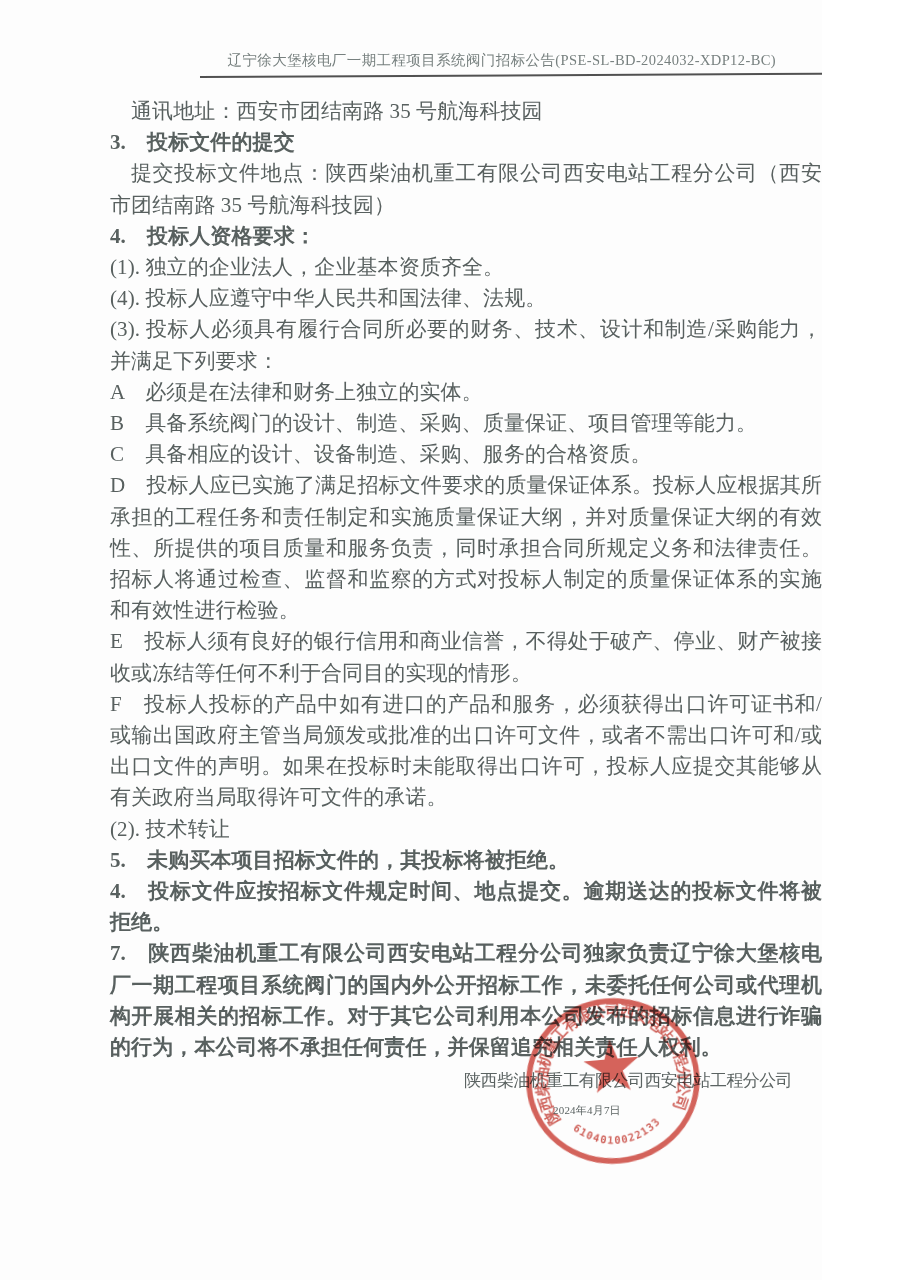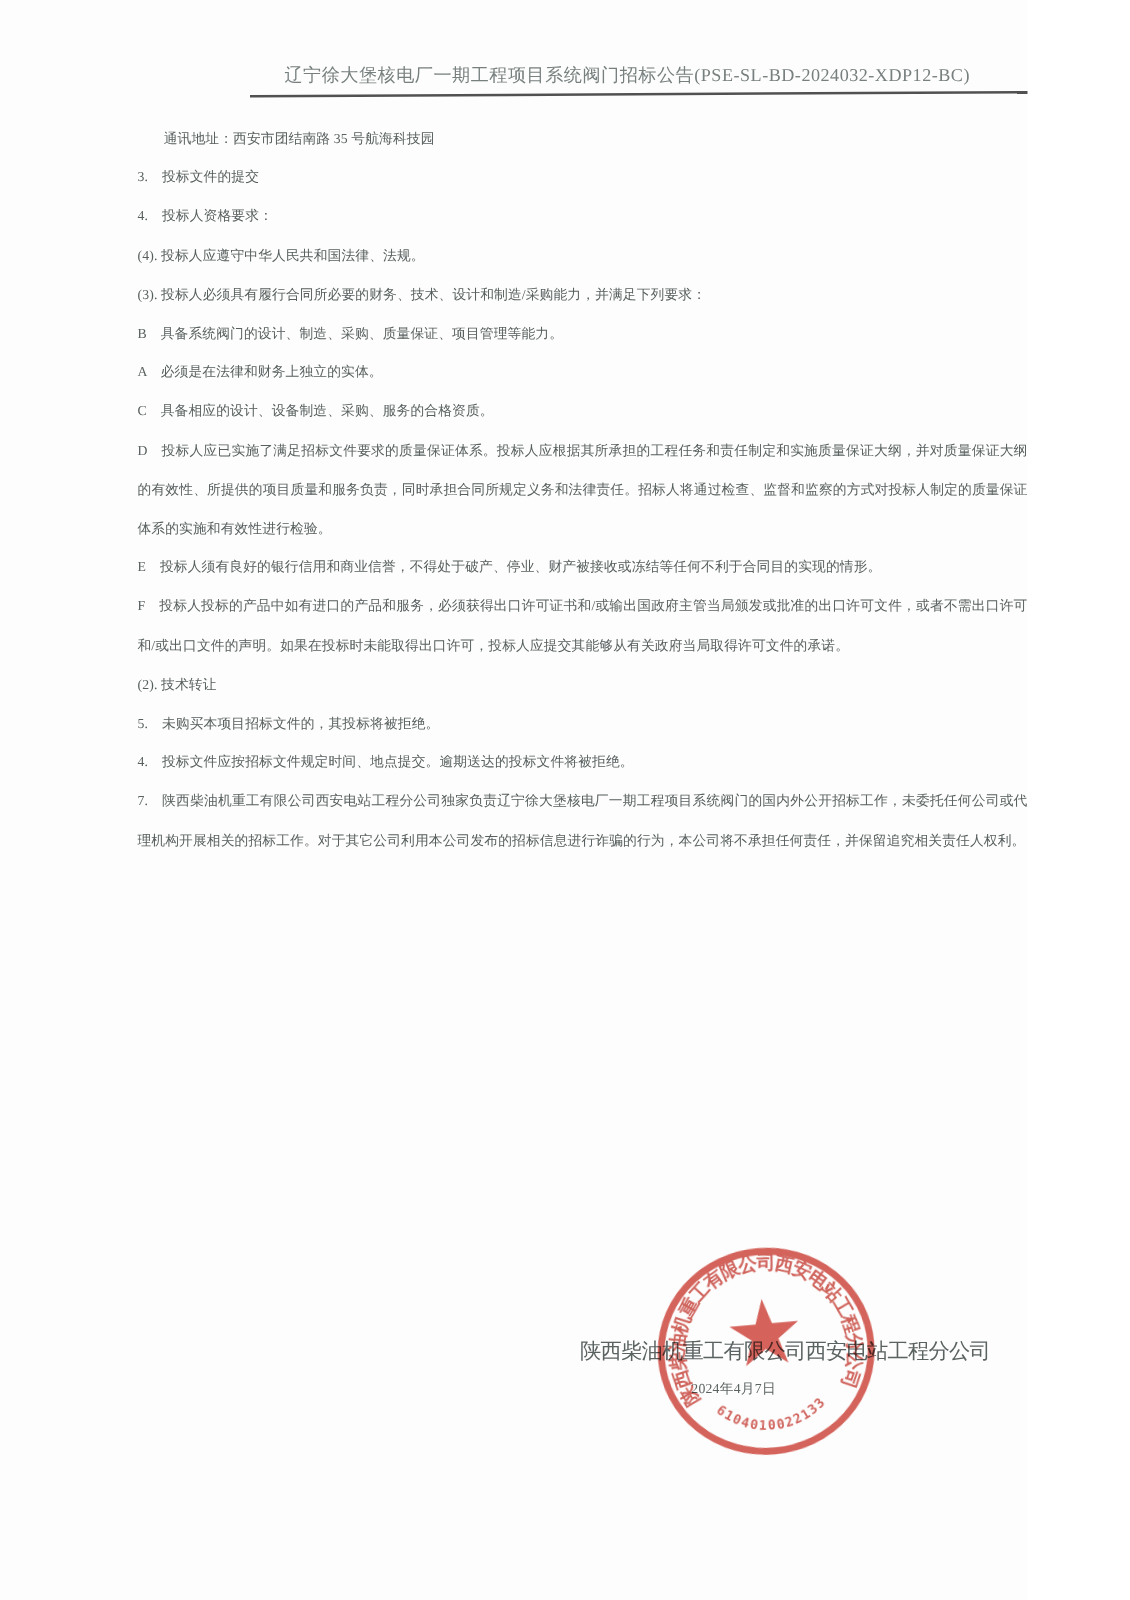--- a/index.html
+++ b/index.html
@@ -20,28 +20,28 @@
   }
   .header-rule{
     position:absolute;top:76px;left:200px;width:702px;height:2.2px;
     background:#515151;
     transform:rotate(-0.3deg);
     transform-origin:left center;
   }
   
   .doc-body{
     position:absolute;top:96px;left:110px;width:712px;
-    font-size:11px;line-height:31.2px;
+    font-size:21px;line-height:31.2px;
     letter-spacing:.1px;
     color:#58605f;
     text-align:justify;
   }
   .doc-body p{margin:0;padding:0;}
   .p-indent2{text-indent:21px;}
-  .p-num{margin-top:4px;}
+  .p-num{margin-top:4px;font-weight:bold;}
   .p-paren{}
   .p-letter{}
   .p-plain{}
   
   .sig-company{
     position:absolute;left:464px;top:1069px;
     font-size:17px;letter-spacing:-0.6px;
     color:#5b6362;white-space:nowrap;
   }
   .sig-date{
@@ -66,25 +66,27 @@
 <body>
 
 <div class="page">
 
   <div class="header-title">辽宁徐大堡核电厂一期工程项目系统阀门招标公告(PSE-SL-BD-2024032-XDP12-BC)</div>
   <div class="header-rule"></div>
 
   <div class="doc-body">
     <p class="p-indent2">通讯地址：西安市团结南路 35 号航海科技园</p>
     <p class="p-num">3.　投标文件的提交</p>
+    <p class="p-indent2">提交投标文件地点：陕西柴油机重工有限公司西安电站工程分公司（西安市团结南路 35 号航海科技园）</p>
     <p class="p-num">4.　投标人资格要求：</p>
+    <p class="p-paren">(1). 独立的企业法人，企业基本资质齐全。</p>
     <p class="p-paren">(4). 投标人应遵守中华人民共和国法律、法规。</p>
     <p class="p-paren">(3). 投标人必须具有履行合同所必要的财务、技术、设计和制造/采购能力，并满足下列要求：</p>
+    <p class="p-letter">A　必须是在法律和财务上独立的实体。</p>
     <p class="p-letter">B　具备系统阀门的设计、制造、采购、质量保证、项目管理等能力。</p>
-    <p class="p-letter">A　必须是在法律和财务上独立的实体。</p>
     <p class="p-letter">C　具备相应的设计、设备制造、采购、服务的合格资质。</p>
     <p class="p-letter">D　投标人应已实施了满足招标文件要求的质量保证体系。投标人应根据其所承担的工程任务和责任制定和实施质量保证大纲，并对质量保证大纲的有效性、所提供的项目质量和服务负责，同时承担合同所规定义务和法律责任。招标人将通过检查、监督和监察的方式对投标人制定的质量保证体系的实施和有效性进行检验。</p>
     <p class="p-letter">E　投标人须有良好的银行信用和商业信誉，不得处于破产、停业、财产被接收或冻结等任何不利于合同目的实现的情形。</p>
     <p class="p-letter">F　投标人投标的产品中如有进口的产品和服务，必须获得出口许可证书和/或输出国政府主管当局颁发或批准的出口许可文件，或者不需出口许可和/或出口文件的声明。如果在投标时未能取得出口许可，投标人应提交其能够从有关政府当局取得许可文件的承诺。</p>
     <p class="p-paren">(2). 技术转让</p>
     <p class="p-num">5.　未购买本项目招标文件的，其投标将被拒绝。</p>
     <p class="p-num">4.　投标文件应按招标文件规定时间、地点提交。逾期送达的投标文件将被拒绝。</p>
     <p class="p-num">7.　陕西柴油机重工有限公司西安电站工程分公司独家负责辽宁徐大堡核电厂一期工程项目系统阀门的国内外公开招标工作，未委托任何公司或代理机构开展相关的招标工作。对于其它公司利用本公司发布的招标信息进行诈骗的行为，本公司将不承担任何责任，并保留追究相关责任人权利。</p>
   </div>
 

